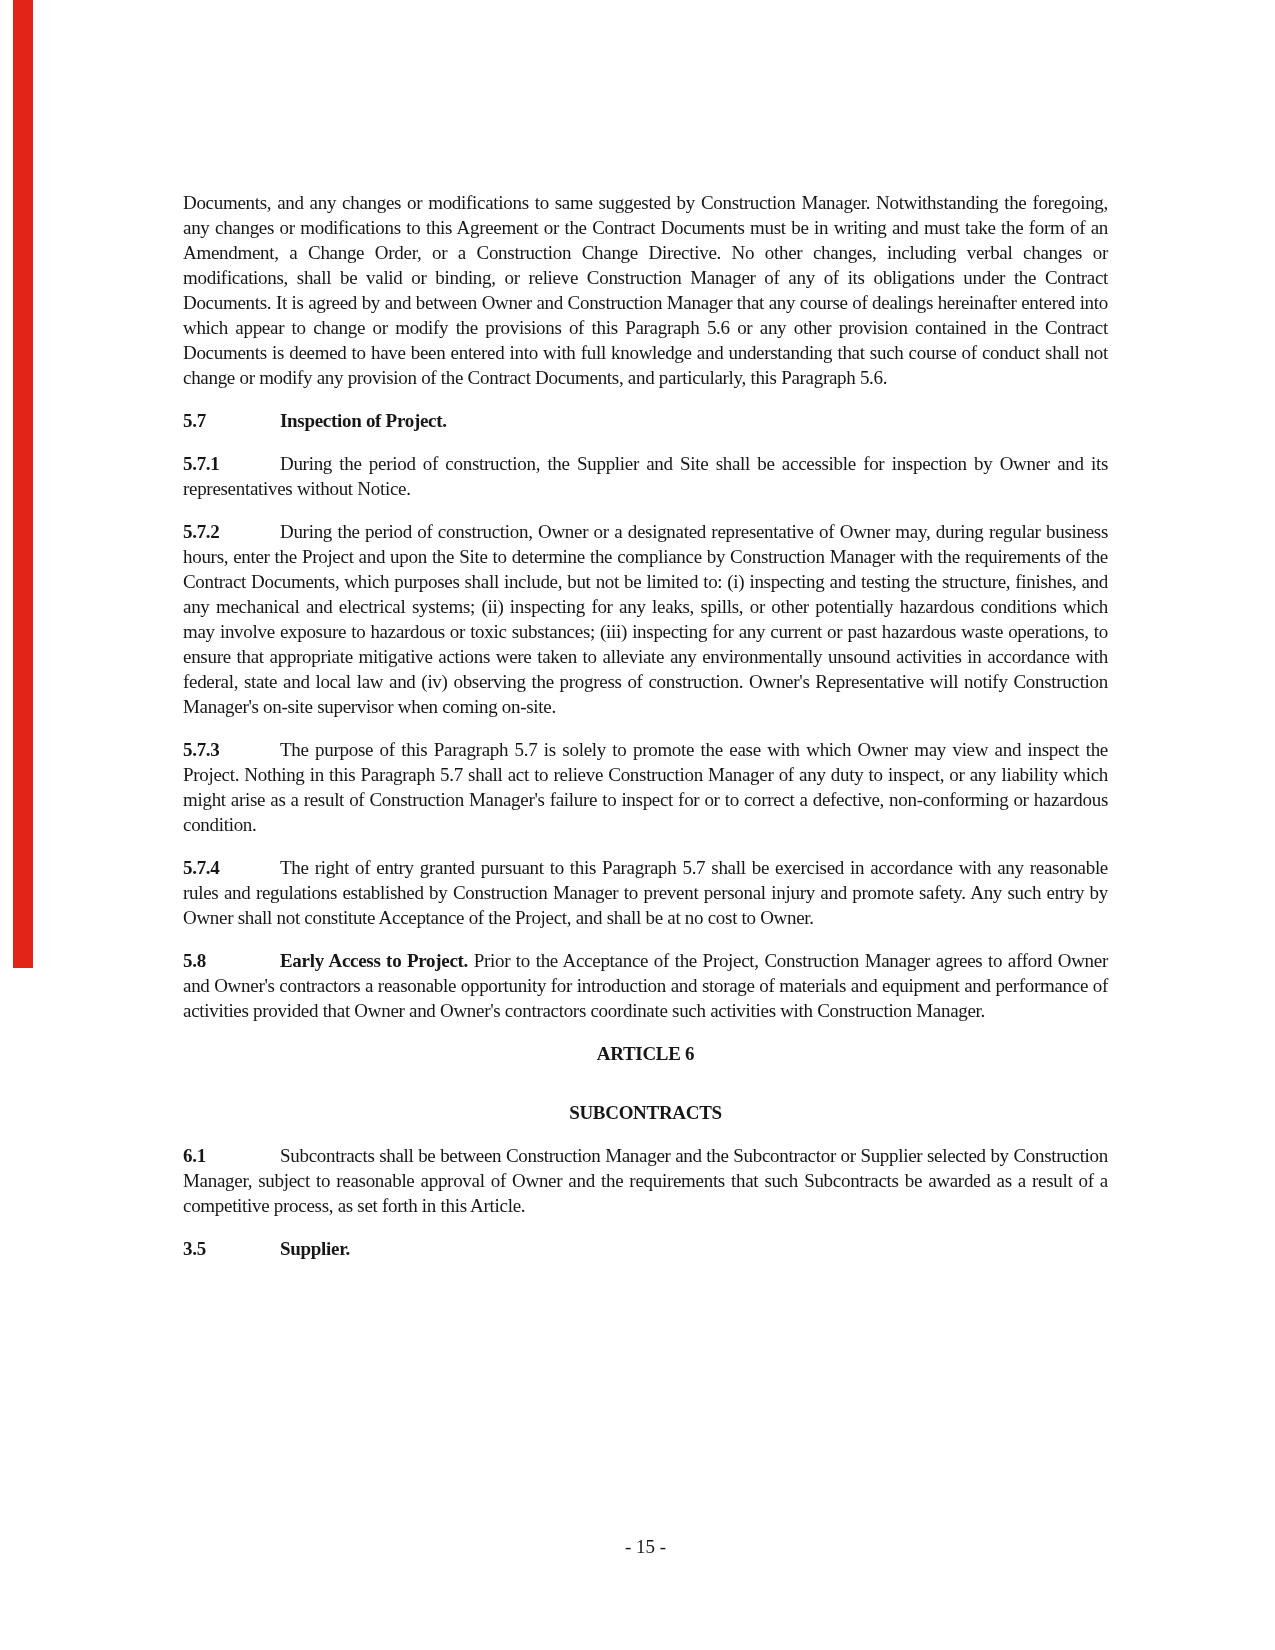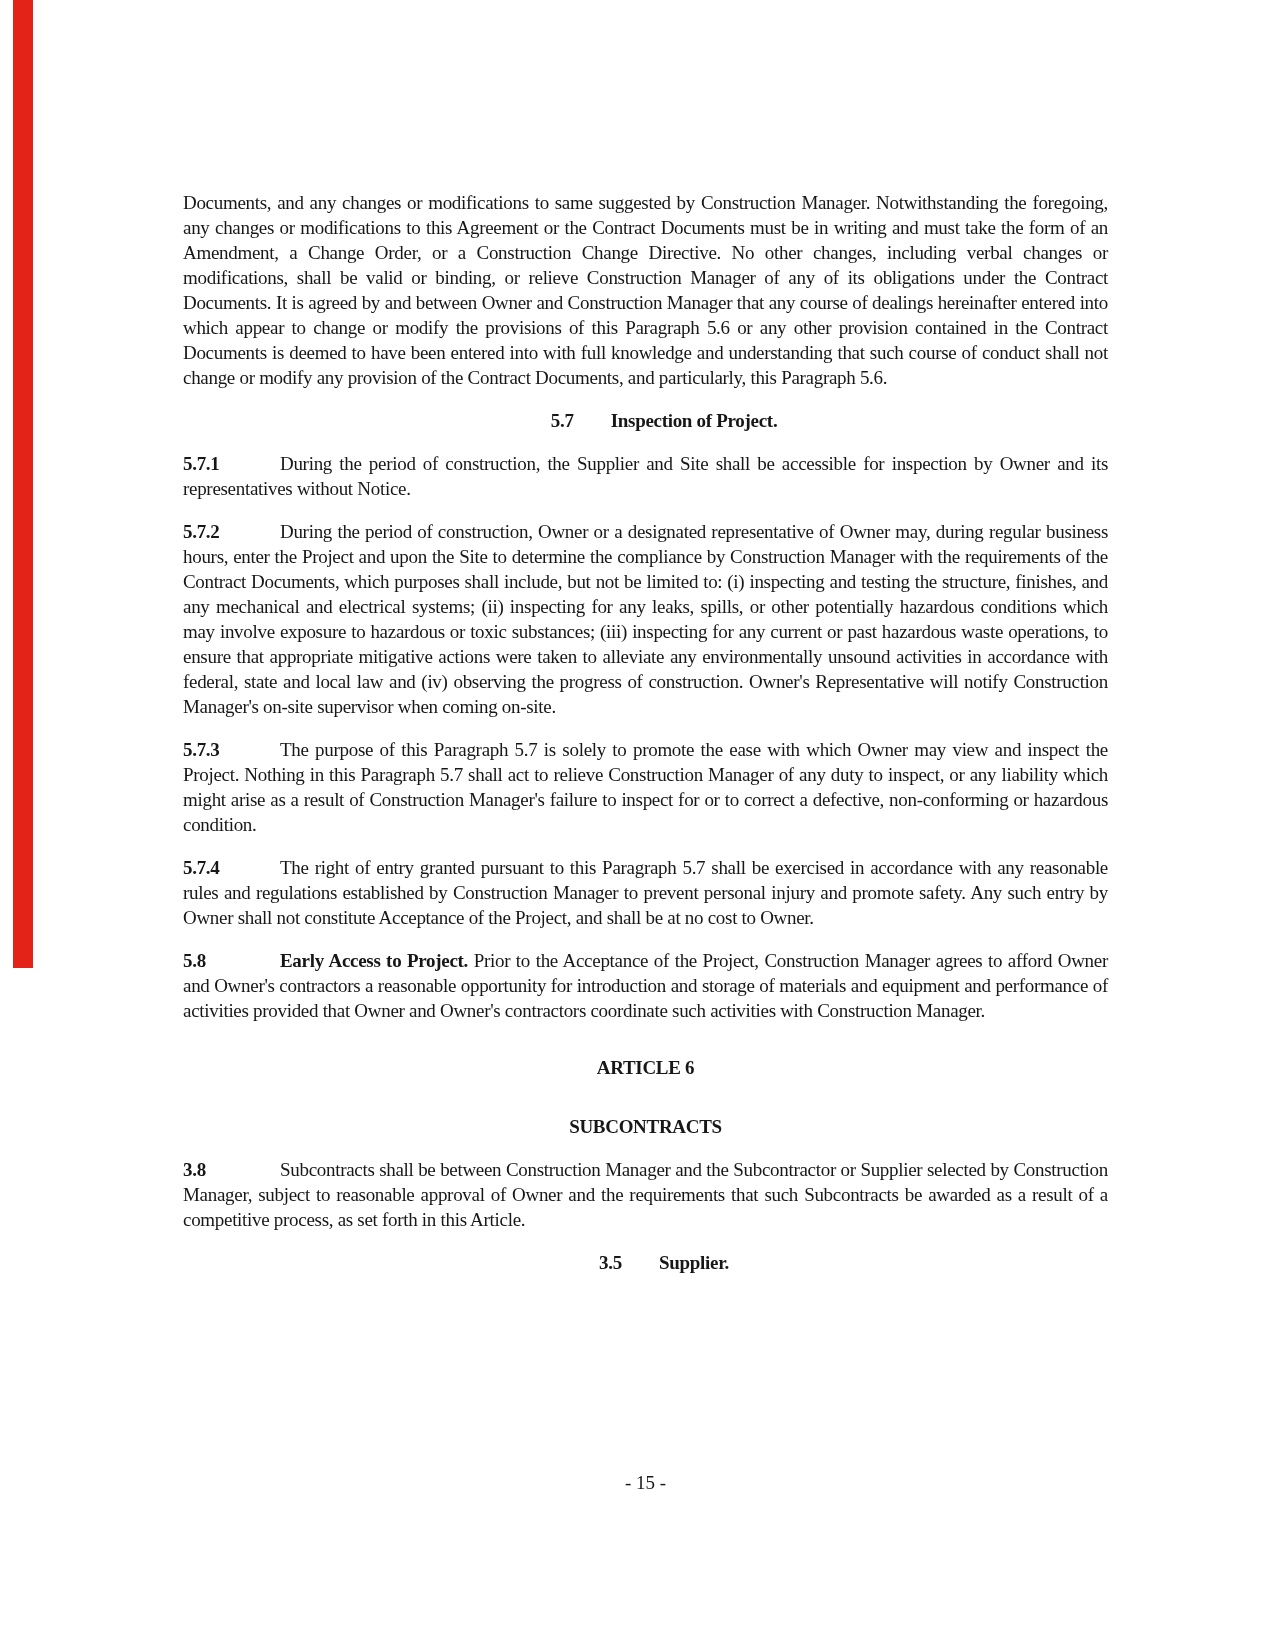--- a/index.html
+++ b/index.html
@@ -23,30 +23,30 @@
   .content{
     position:absolute;
     left:183px;
     top:190px;
     width:925px;
     font-size:19px;
     line-height:25px;
     letter-spacing:-0.3px;
   }
   p{margin:0;}
-  .blk{margin-top:18px;text-align:center;}
+  .blk{margin-top:18px;}
   .first{margin-top:0;}
   .just{text-align:justify;}
   .num{display:inline-block;width:97px;font-weight:700;}
   .bold{font-weight:700;}
-  .art{margin-top:32px;text-align:center;font-weight:700;}
+  .art{margin-top:18px;text-align:center;font-weight:700;}
   .sub{margin-top:34px;text-align:center;font-weight:700;}
   .pagenum{
     position:absolute;
-    top:1470px;
+    top:1534px;
     left:183px;
     width:925px;
     text-align:center;
     font-size:19px;
     line-height:25px;
   }
 </style>
 </head>
 <body>
 
@@ -67,21 +67,21 @@
     <p class="blk just"><span class="num">5.7.3</span><span>The purpose of this Paragraph 5.7 is solely to promote the ease with which Owner may view and inspect the Project. Nothing in this Paragraph 5.7 shall act to relieve Construction Manager of any duty to inspect, or any liability which might arise as a result of Construction Manager's failure to inspect for or to correct a defective, non-conforming or hazardous condition.</span></p>
 
     <p class="blk just"><span class="num">5.7.4</span><span>The right of entry granted pursuant to this Paragraph 5.7 shall be exercised in accordance with any reasonable rules and regulations established by Construction Manager to prevent personal injury and promote safety. Any such entry by Owner shall not constitute Acceptance of the Project, and shall be at no cost to Owner.</span></p>
 
     <p class="blk just"><span class="num">5.8</span><span class="bold">Early Access to Project.</span> <span>Prior to the Acceptance of the Project, Construction Manager agrees to afford Owner and Owner's contractors a reasonable opportunity for introduction and storage of materials and equipment and performance of activities provided that Owner and Owner's contractors coordinate such activities with Construction Manager.</span></p>
 
     <p class="art">ARTICLE 6</p>
 
     <p class="sub">SUBCONTRACTS</p>
 
-    <p class="blk just"><span class="num">3.8</span><span>Subcontracts shall be between Construction Manager and the Subcontractor or Supplier selected by Construction Manager, subject to reasonable approval of Owner and the requirements that such Subcontracts be awarded as a result of a competitive process, as set forth in this Article.</span></p>
+    <p class="blk just"><span class="num">6.1</span><span>Subcontracts shall be between Construction Manager and the Subcontractor or Supplier selected by Construction Manager, subject to reasonable approval of Owner and the requirements that such Subcontracts be awarded as a result of a competitive process, as set forth in this Article.</span></p>
 
     <p class="blk"><span class="num">3.5</span><span class="bold">Supplier.</span></p>
 
 
   </div>
 
   <p class="pagenum">- 15 -</p>
 
 </div>
 

